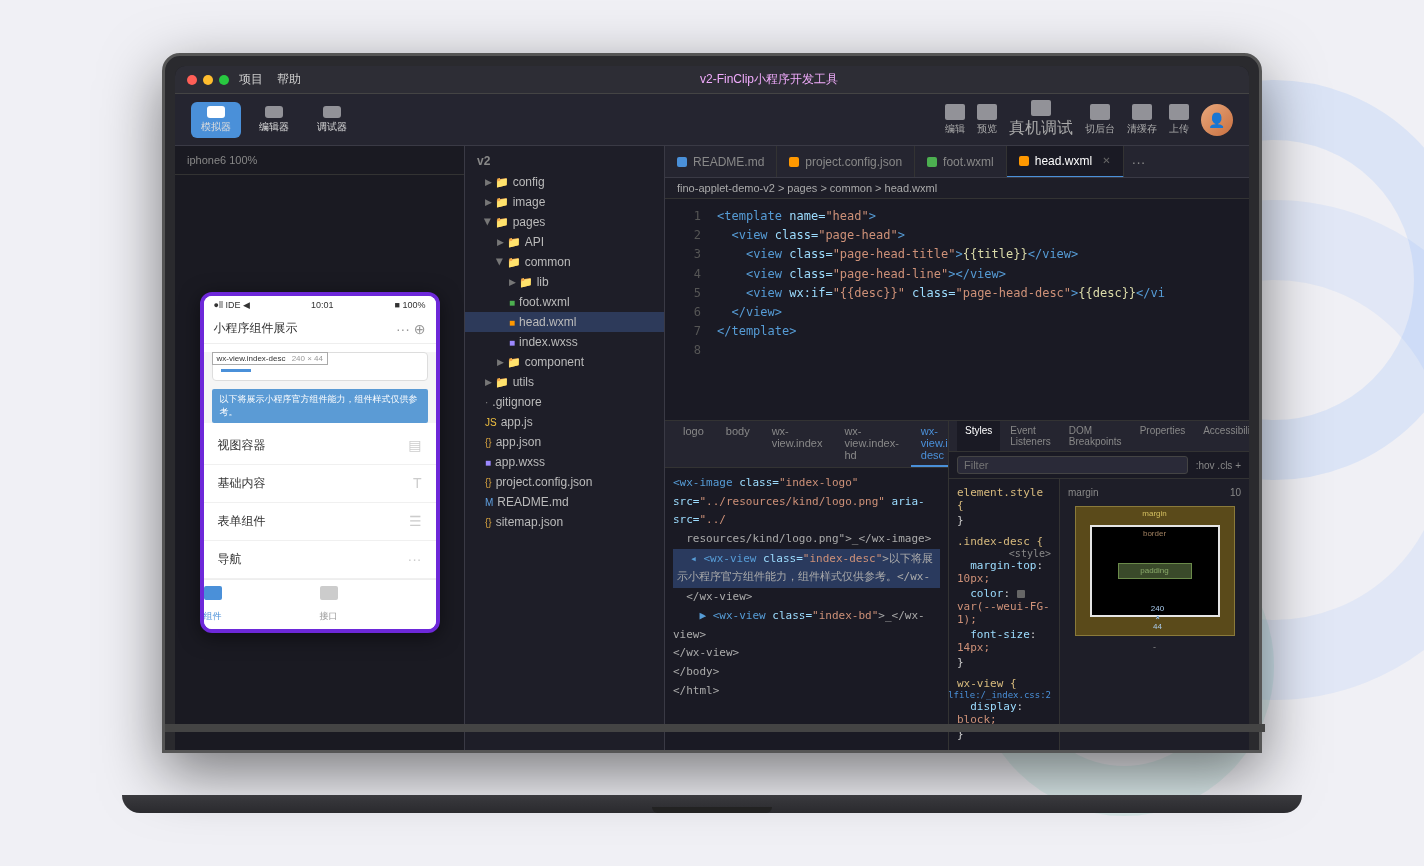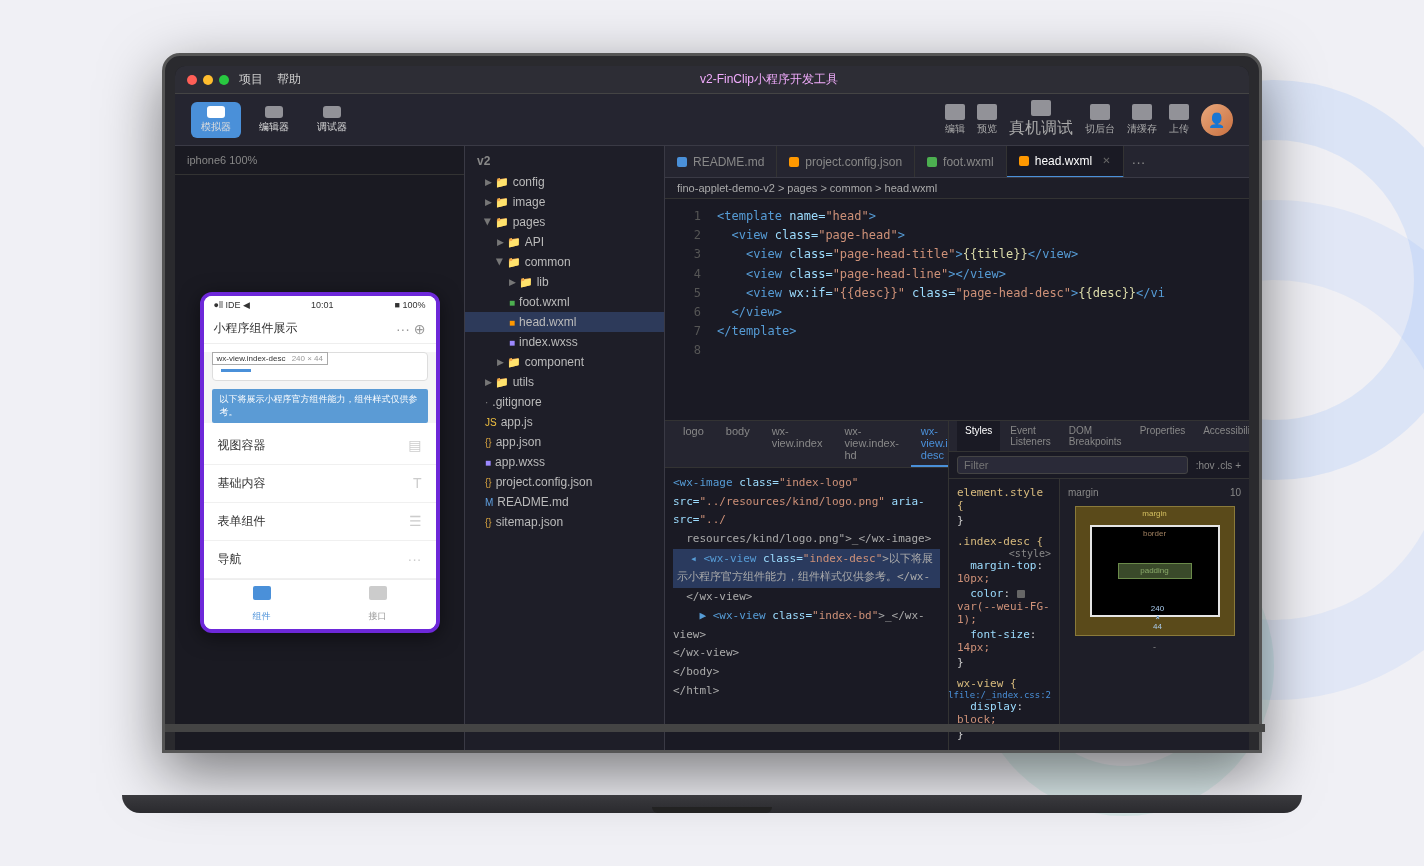--- a/index.html
+++ b/index.html
@@ -305,21 +305,21 @@
     .phone-bottom-nav {
       display: flex;
       background: #fff;
       border-top: 1px solid #eee;
       padding: 6px 0;
     }
     .phone-nav-item {
       flex: 1;
       display: flex;
       flex-direction: column;
-      align-items: center;
+      align-items: flex-start;
       gap: 10px;
       font-size: 9px;
     }
     .phone-nav-icon {
       width: 18px; height: 14px;
       background: #4a90d9;
       border-radius: 2px;
     }
     .phone-nav-icon.inactive { background: #ccc; }
     .phone-nav-label { color: #4a90d9; font-size: 9px; }

